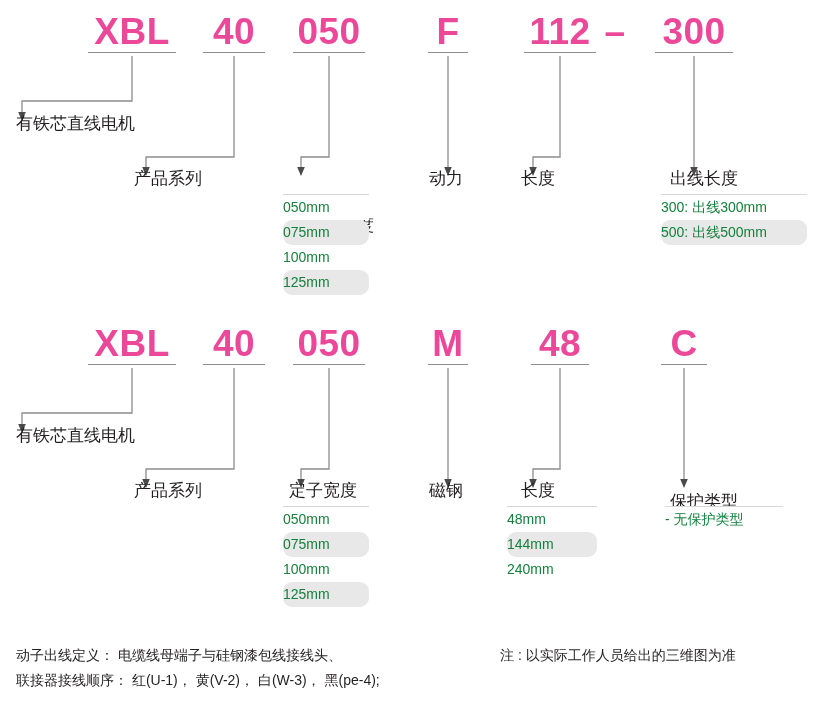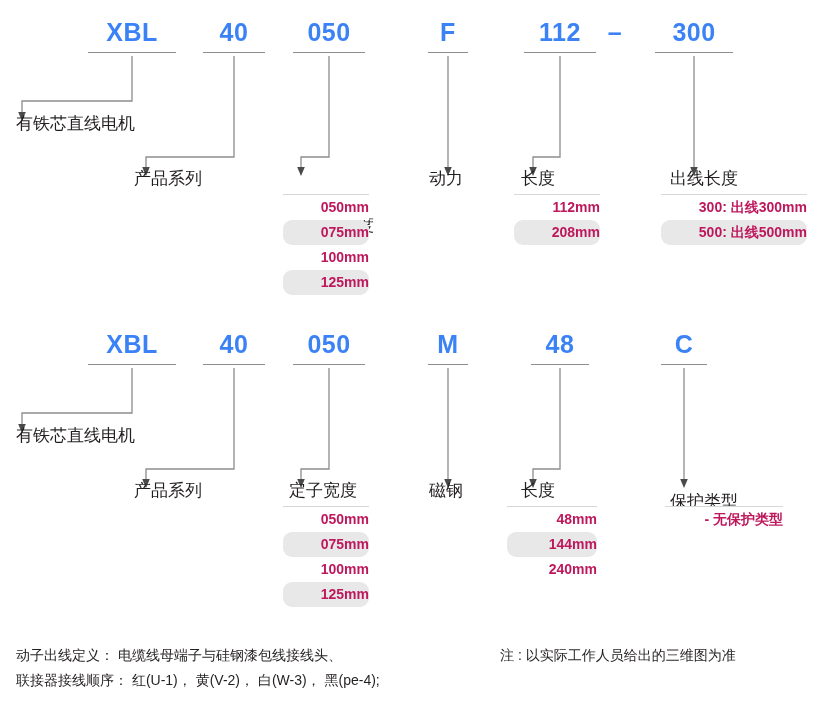--- a/index.html
+++ b/index.html
@@ -22,23 +22,23 @@
     width: 818px;
   }
   #diagram-forcer { top: 0; height: 310px; }
   #diagram-magnet { top: 312px; height: 300px; }
 
   
   .code-seg {
     position: absolute;
     text-align: center;
     font-weight: bold;
-    font-size: 25px;
+    font-size: 37px;
     letter-spacing: 0.5px;
-    color: #3b82f6;
+    color: #ec4899;
     white-space: nowrap;
   }
   .code-seg .glyph { display: block; line-height: 40px; }
   .code-seg .bar {
     display: block;
     height: 0;
     border-top: 1.3px solid #8d8d8d;
     margin: 0 auto;
   }
   .code-seg.no-bar .bar { border-top: none; }
@@ -68,24 +68,23 @@
 
   
   .opt-table {
     position: absolute;
     border-top: 1px solid #d8d8d8;
   }
   .opt-row {
     font-size: 14px;
     line-height: 25px;
     height: 25px;
-    text-align: right;
-    color: #be185d;
-    white-space: nowrap;
-    font-weight: bold;
+    text-align: left;
+    color: #15803d;
+    white-space: nowrap;
   }
   .opt-row.shade { background: #e8e8e8; border-radius: 9px; }
   .opt-row.plain { background: #ffffff; }
 
   
   .footer-note {
     position: absolute;
     font-size: 14px;
     line-height: 25px;
     color: #231f20;
@@ -156,24 +155,20 @@
   <div class="cat-label" style="left:521px; top:169px;">长度</div>
   <div class="cat-label" style="left:670px; top:169px;">出线长度</div>
 
   <div class="opt-table" style="left:283px; top:194px; width:86px;">
     <div class="opt-row plain">050mm</div>
     <div class="opt-row shade">075mm</div>
     <div class="opt-row plain">100mm</div>
     <div class="opt-row shade">125mm</div>
   </div>
 
-  <div class="opt-table" style="left:514px; top:194px; width:86px;">
-    <div class="opt-row plain">112mm</div>
-    <div class="opt-row shade">208mm</div>
-  </div>
 
   <div class="opt-table" style="left:661px; top:194px; width:146px;">
     <div class="opt-row plain">300: 出线300mm</div>
     <div class="opt-row shade">500: 出线500mm</div>
   </div>
 </div>
 
 <div class="diagram" id="diagram-magnet">
 
   <div class="code-seg" style="left:88px; top:12px; width:88px;">

